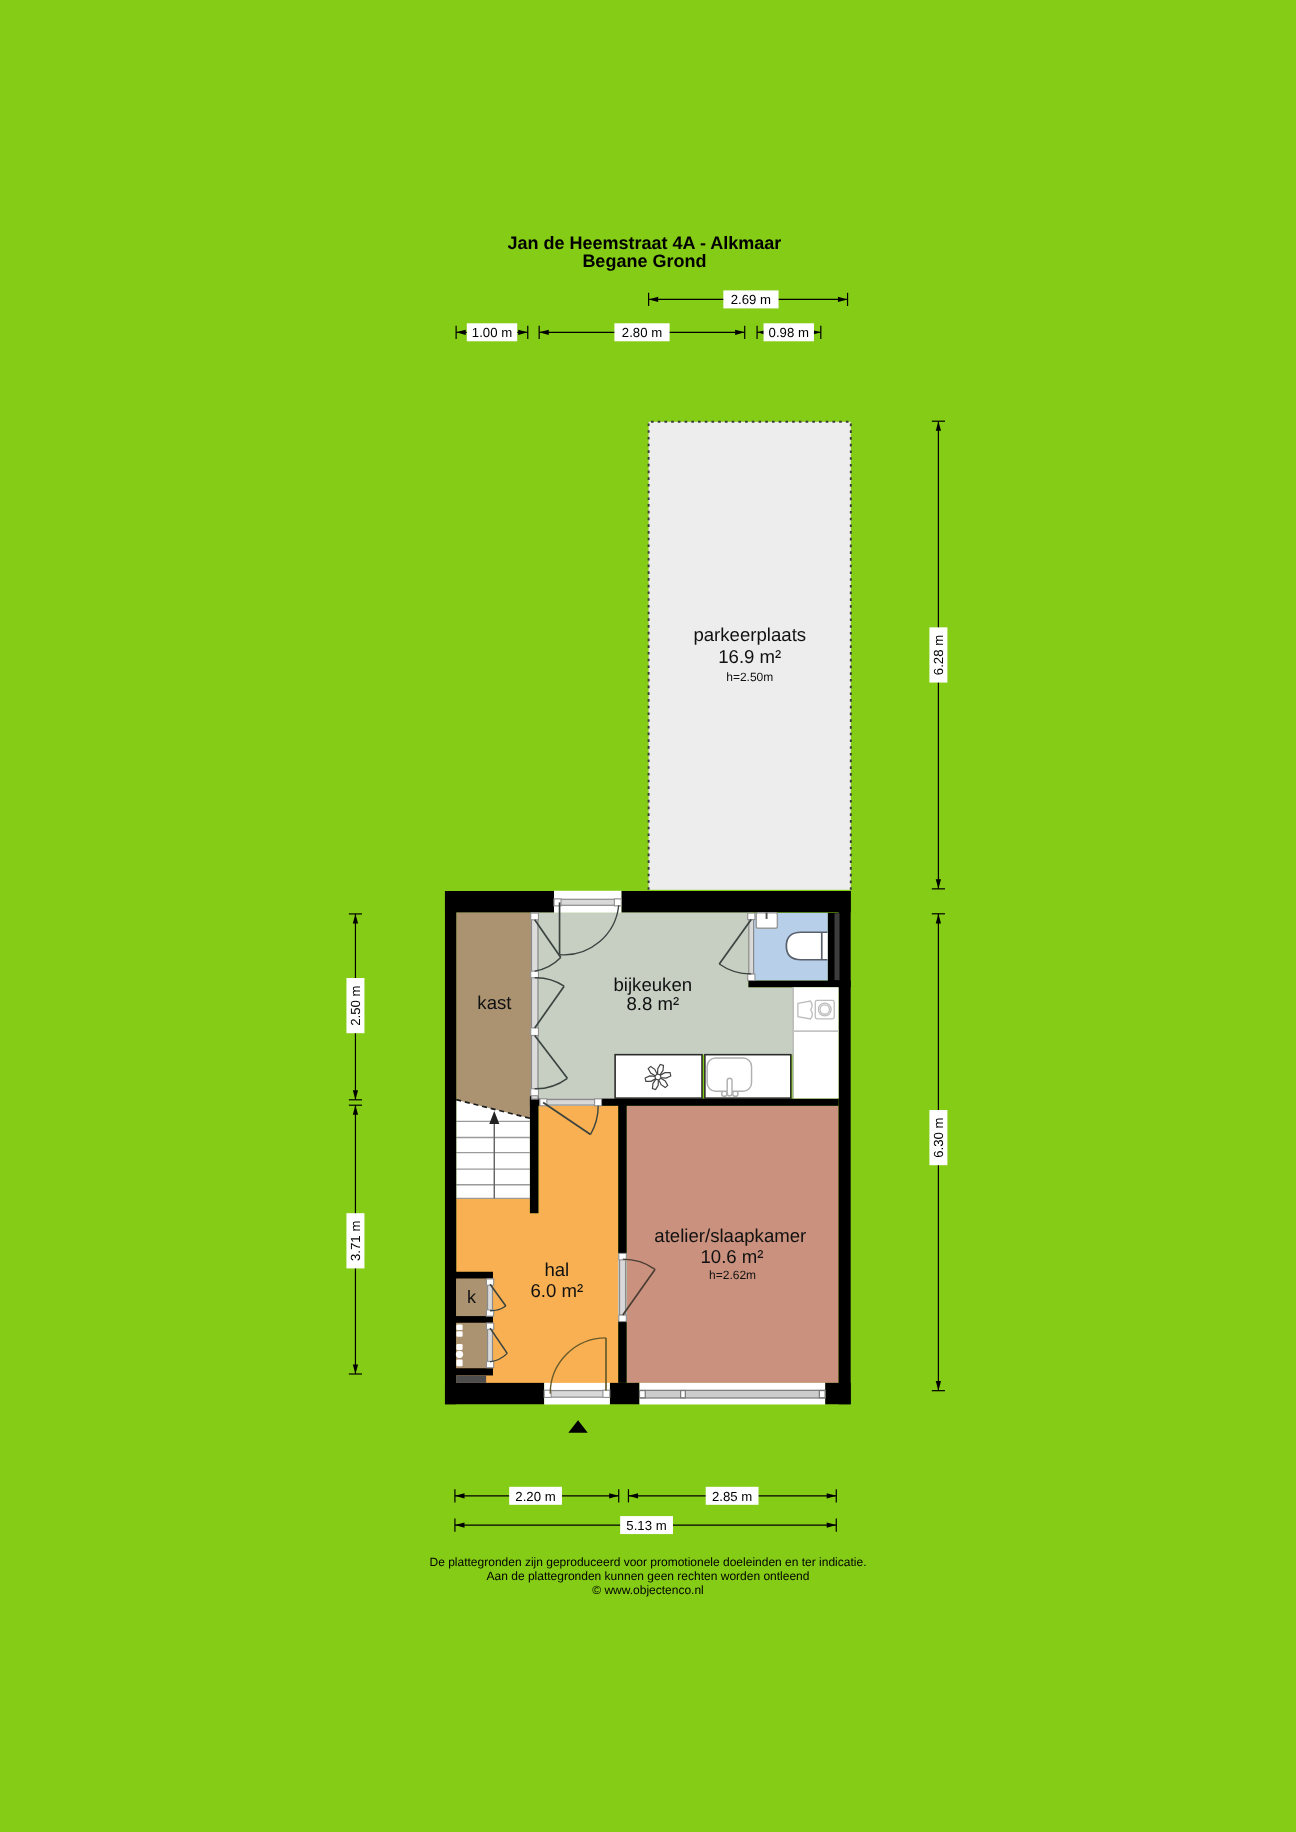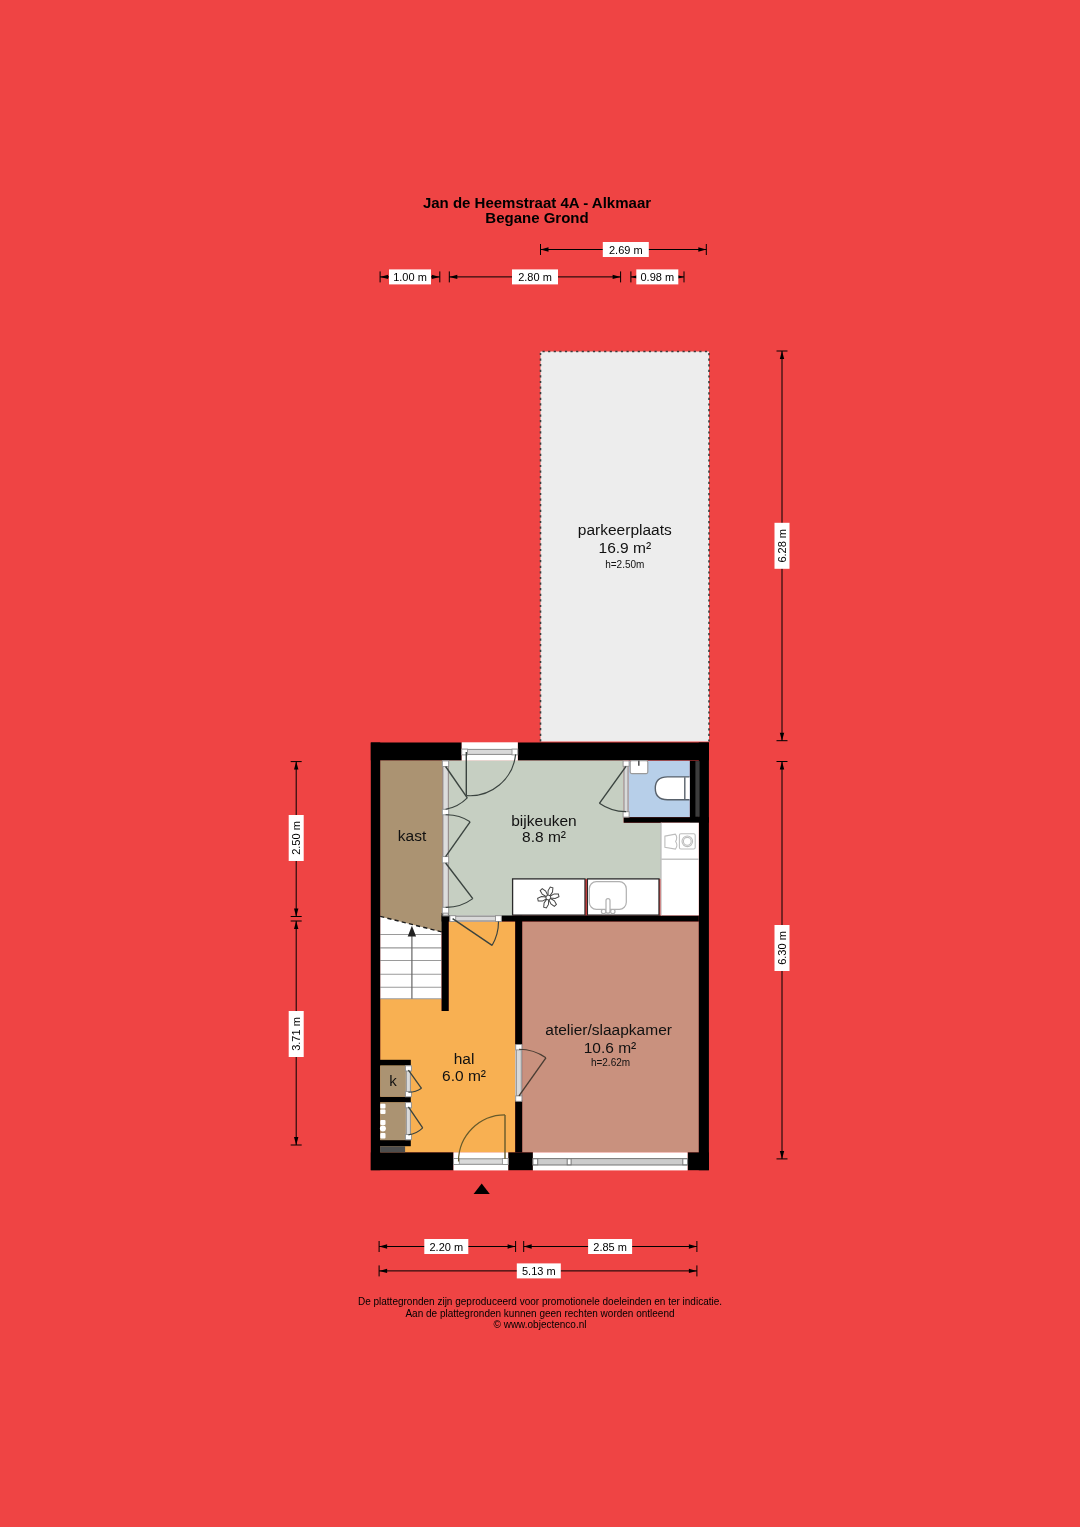--- a/index.html
+++ b/index.html
@@ -1,16 +1,16 @@
 <!DOCTYPE html>
 <html><head>
 <meta charset="utf-8">
 <style>
   html,body{margin:0;padding:0;background:#ffffff;}
-  #page{position:relative;width:1080px;height:1527px;background:#ef4444;overflow:hidden;
+  #page{position:relative;width:1080px;height:1527px;background:#84cc16;overflow:hidden;
         font-family:"Liberation Sans", sans-serif;}
   svg{position:absolute;top:0;left:0;}
   text{font-family:"Liberation Sans", sans-serif;}
 </style>
 </head>
 <body>
 <div id="page">
 <svg width="1080" height="1527" viewBox="0 0 1080 1527">
 
 <g>

